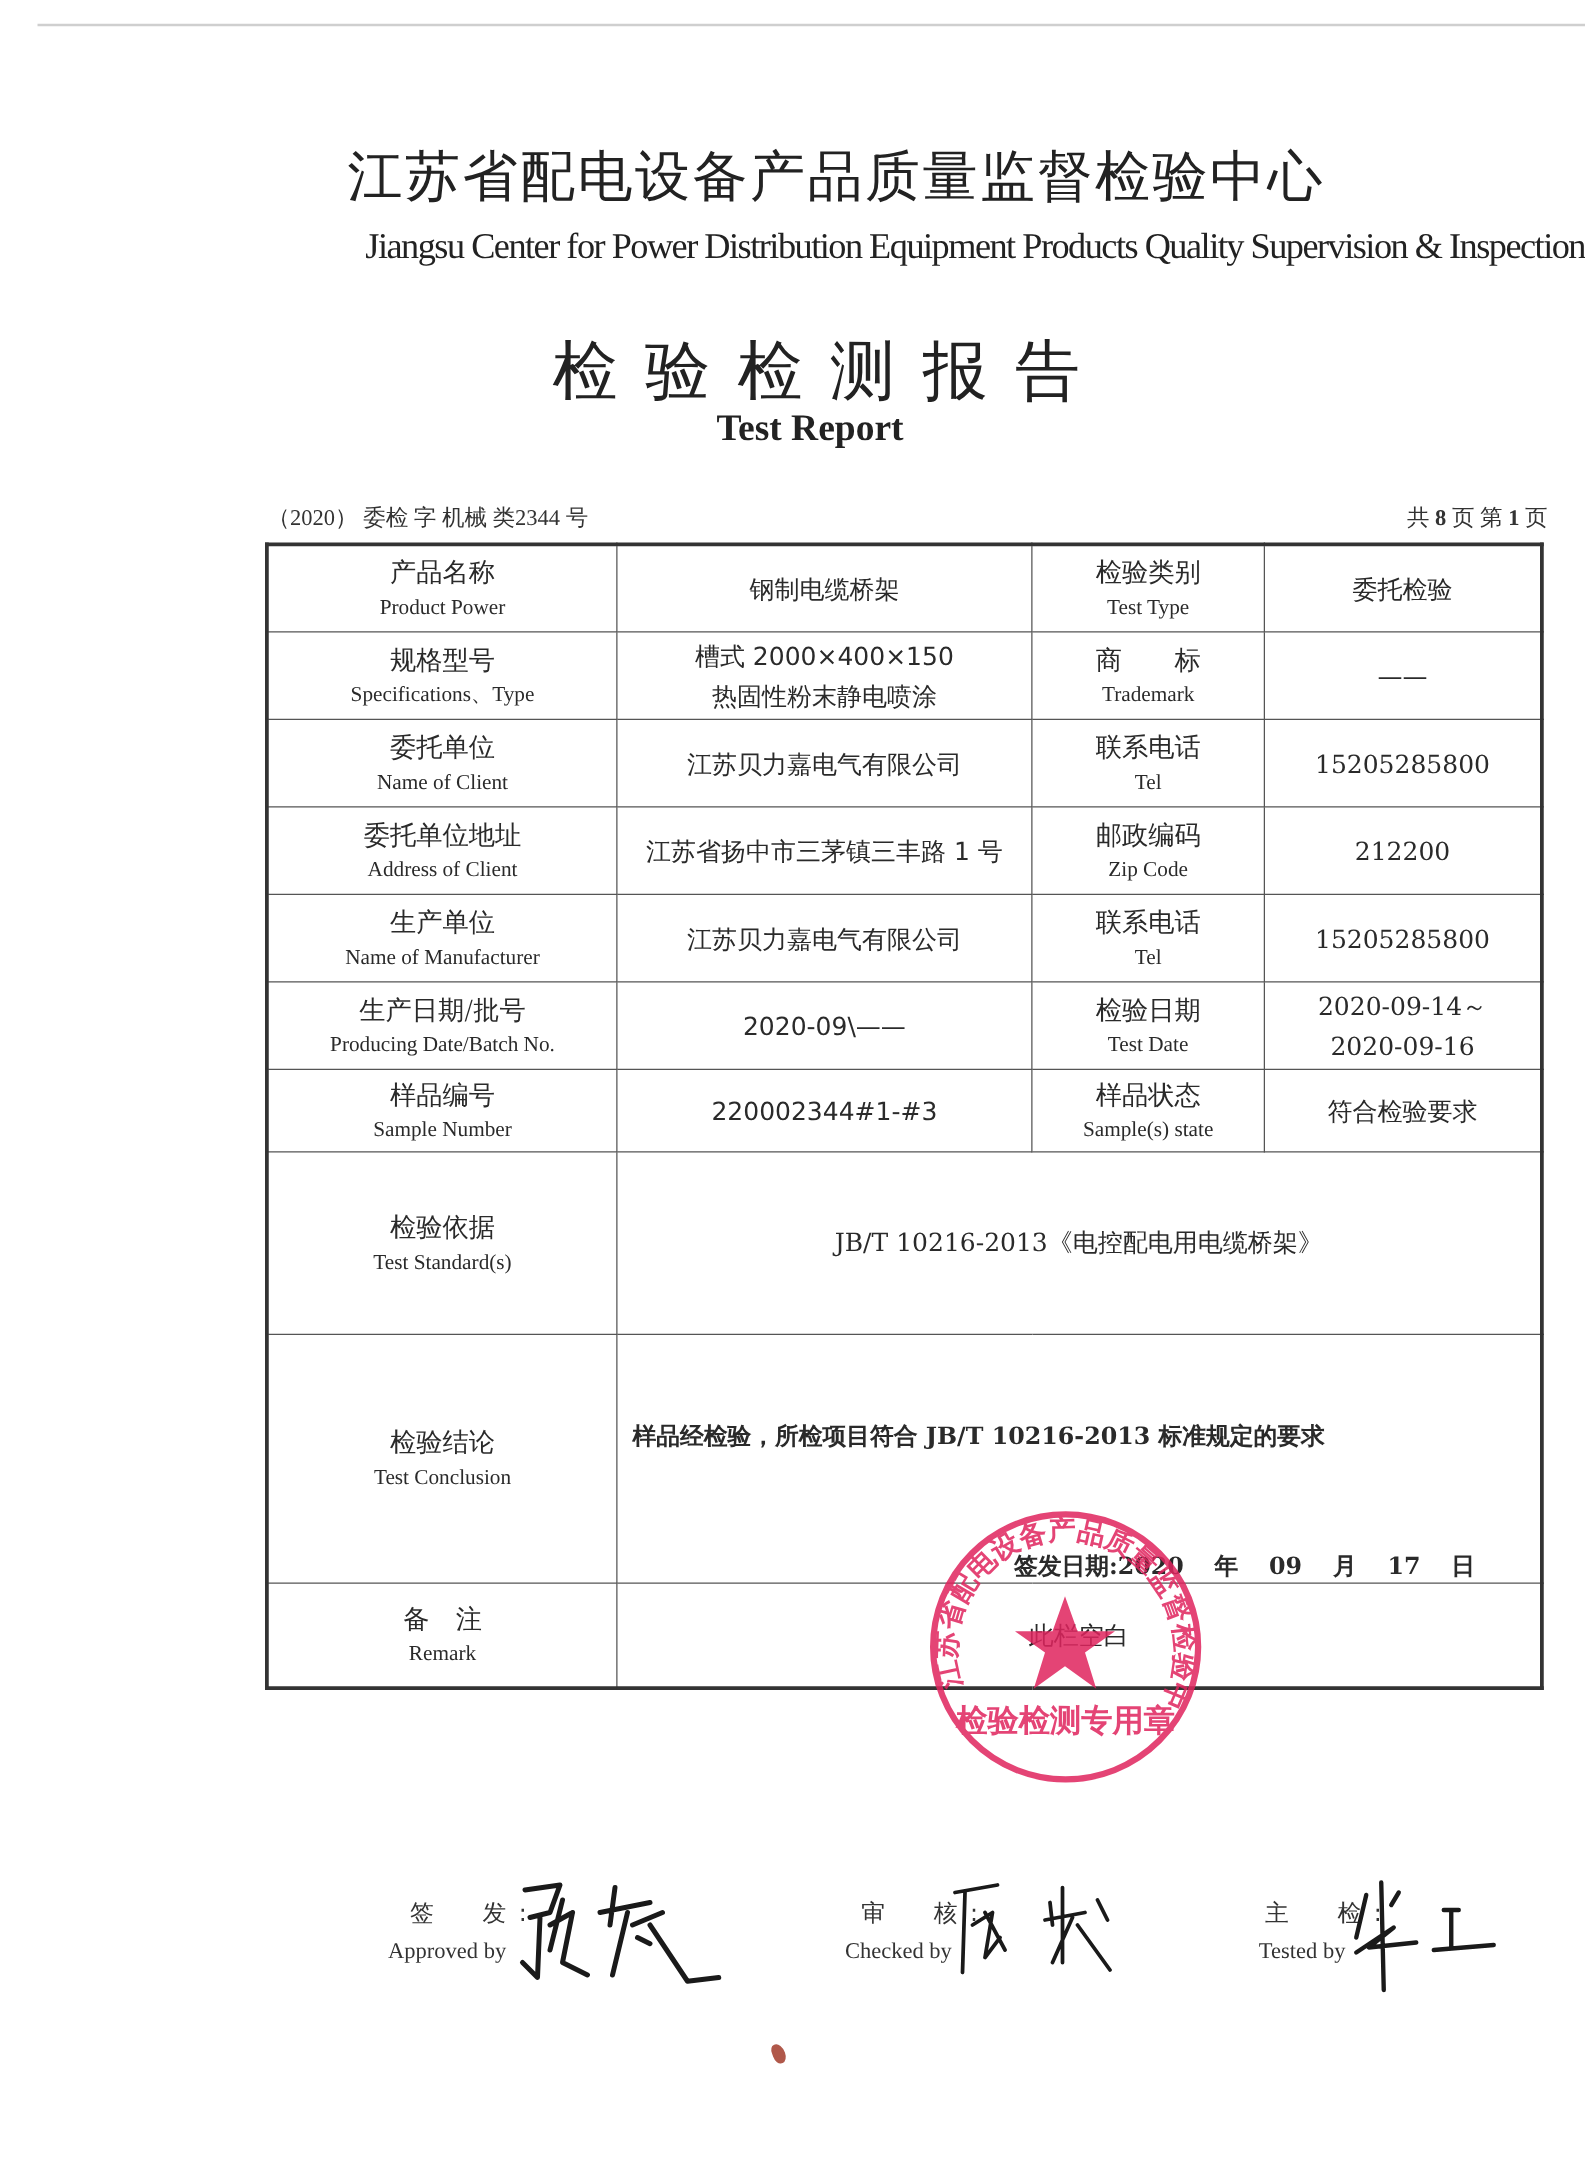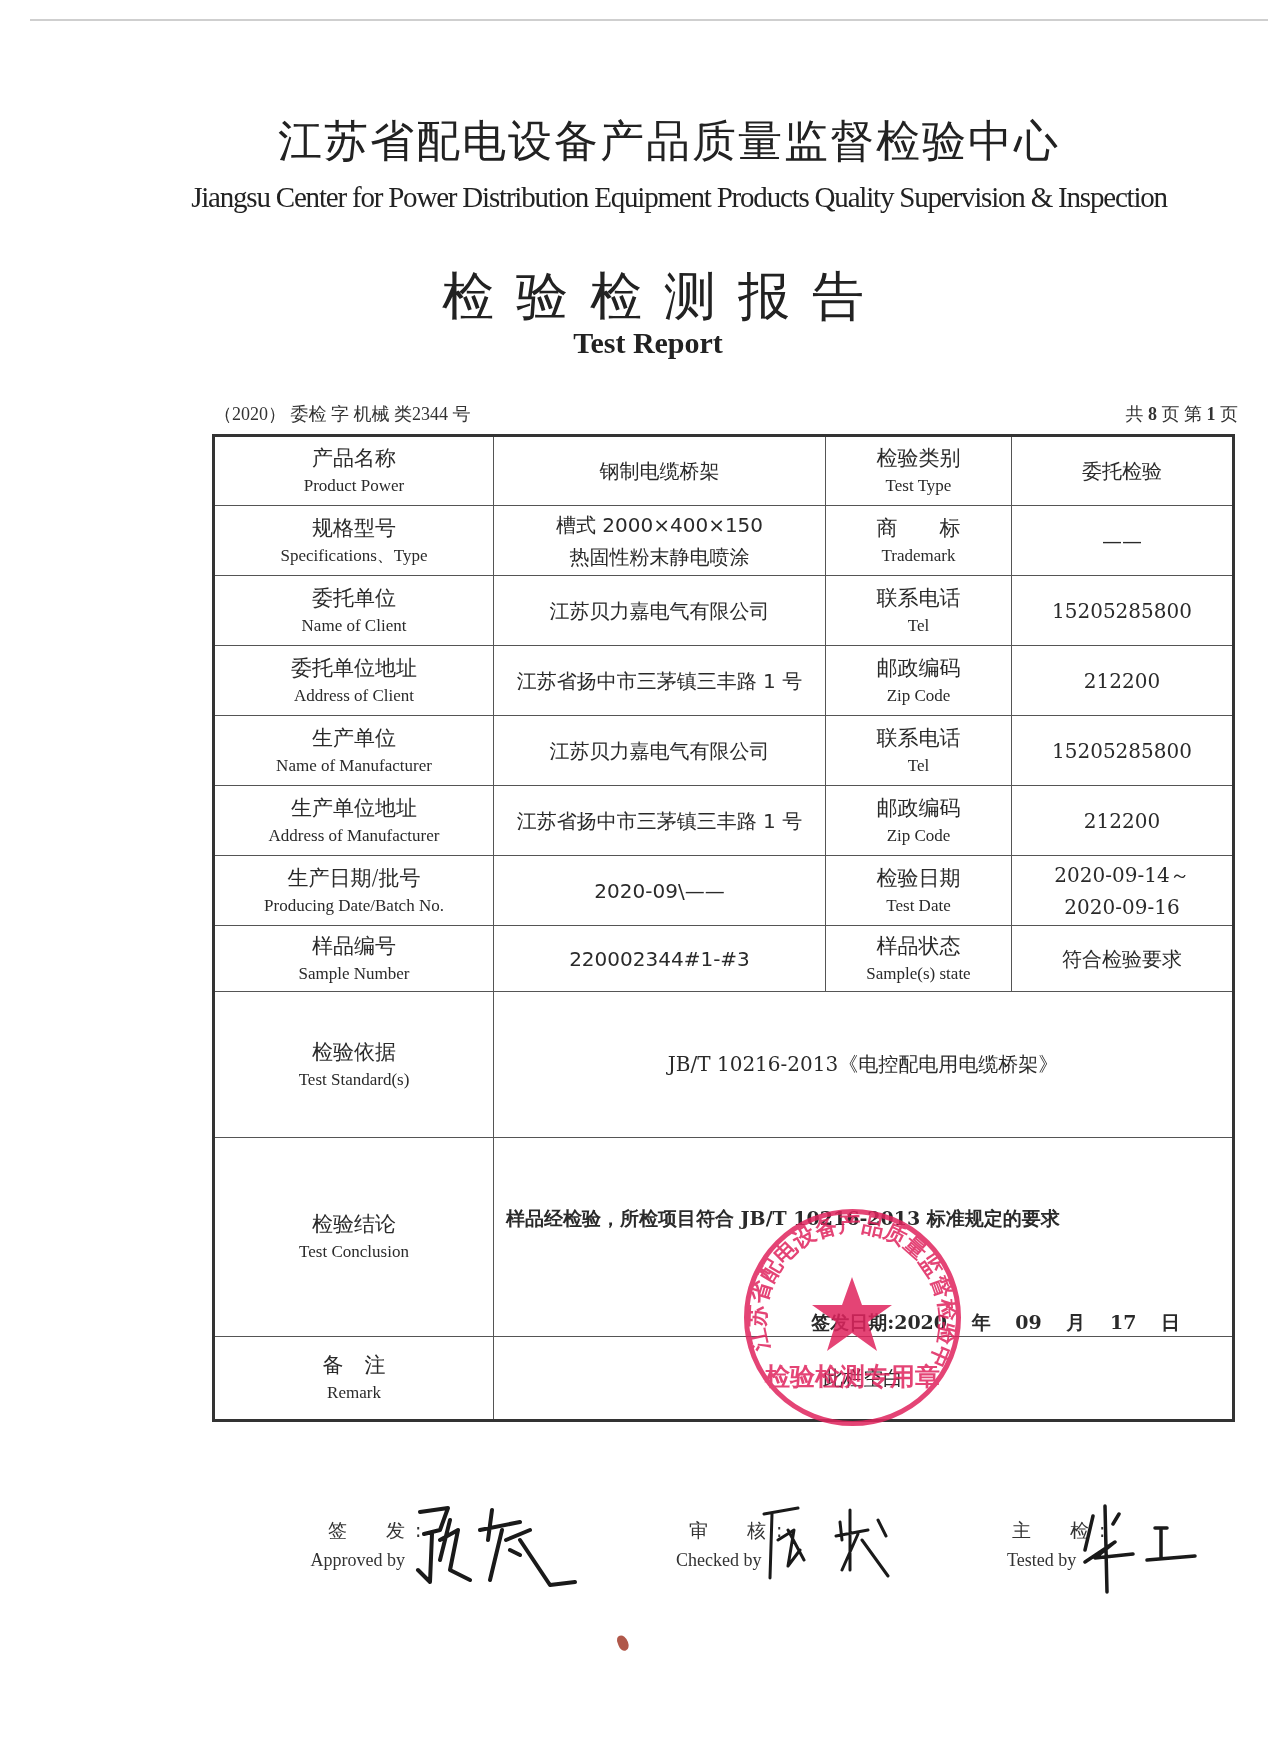--- a/index.html
+++ b/index.html
@@ -1,21 +1,21 @@
 <!DOCTYPE html>
 <html><head>
 <meta charset="utf-8">
 <style>
   html,body{margin:0;padding:0;background:#fff;}
   body{width:1268px;height:1744px;position:relative;overflow:hidden;color:#2a2a2a;
        font-family:"Liberation Serif","DejaVu Serif",serif;}
   .toprule{position:absolute;left:30px;right:0;top:19px;height:2px;background:#cfcfcf;}
   .org-cn{position:absolute;left:0;right:0;top:112px;text-align:center;font-size:44px;
           letter-spacing:2px;font-family:"DejaVu Sans",sans-serif;color:#222;padding-left:70px;}
-  .org-en{position:absolute;left:0;right:0;top:181px;text-align:center;font-size:29px;
+  .org-en{position:absolute;left:0;right:0;top:181px;text-align:right;font-size:29px;
           letter-spacing:-1.2px;color:#222;padding-left:90px;}
   .rep-cn{position:absolute;left:0;right:0;top:262px;text-align:center;font-size:52px;
           letter-spacing:22px;font-family:"DejaVu Sans",sans-serif;color:#222;padding-left:60px;}
   .rep-en{position:absolute;left:0;right:0;top:326px;text-align:center;font-size:30px;font-weight:bold;
           color:#222;padding-left:28px;}
   .refline{position:absolute;left:214px;top:402px;font-size:18px;color:#333;}
   .pages{position:absolute;right:30px;top:402px;font-size:18px;color:#333;}
   .pages b{font-weight:bold;}
   table.main{position:absolute;left:212px;top:434px;width:1020px;border-collapse:collapse;
              border:3px solid #333;table-layout:fixed;}
@@ -140,36 +140,20 @@
         <td class="lbl">
           <span class="cn">联系电话</span>
           <span class="en">Tel</span>
         </td>
         <td class="num">
           <span style="display: block;">15205285800</span>
         </td>
       </tr>
       <tr style="height: 70px;">
         <td class="lbl">
-          <span class="cn">生产单位地址</span>
-          <span class="en">Address of Manufacturer</span>
-        </td>
-        <td class="val">
-          <span style="display: block;">江苏省扬中市三茅镇三丰路 1 号</span>
-        </td>
-        <td class="lbl">
-          <span class="cn">邮政编码</span>
-          <span class="en">Zip Code</span>
-        </td>
-        <td class="num">
-          <span style="display: block;">212200</span>
-        </td>
-      </tr>
-      <tr style="height: 70px;">
-        <td class="lbl">
           <span class="cn">生产日期/批号</span>
           <span class="en">Producing Date/Batch No.</span>
         </td>
         <td class="val">
           <span style="display: block;">2020-09\——</span>
         </td>
         <td class="lbl">
           <span class="cn">检验日期</span>
           <span class="en">Test Date</span>
         </td>

